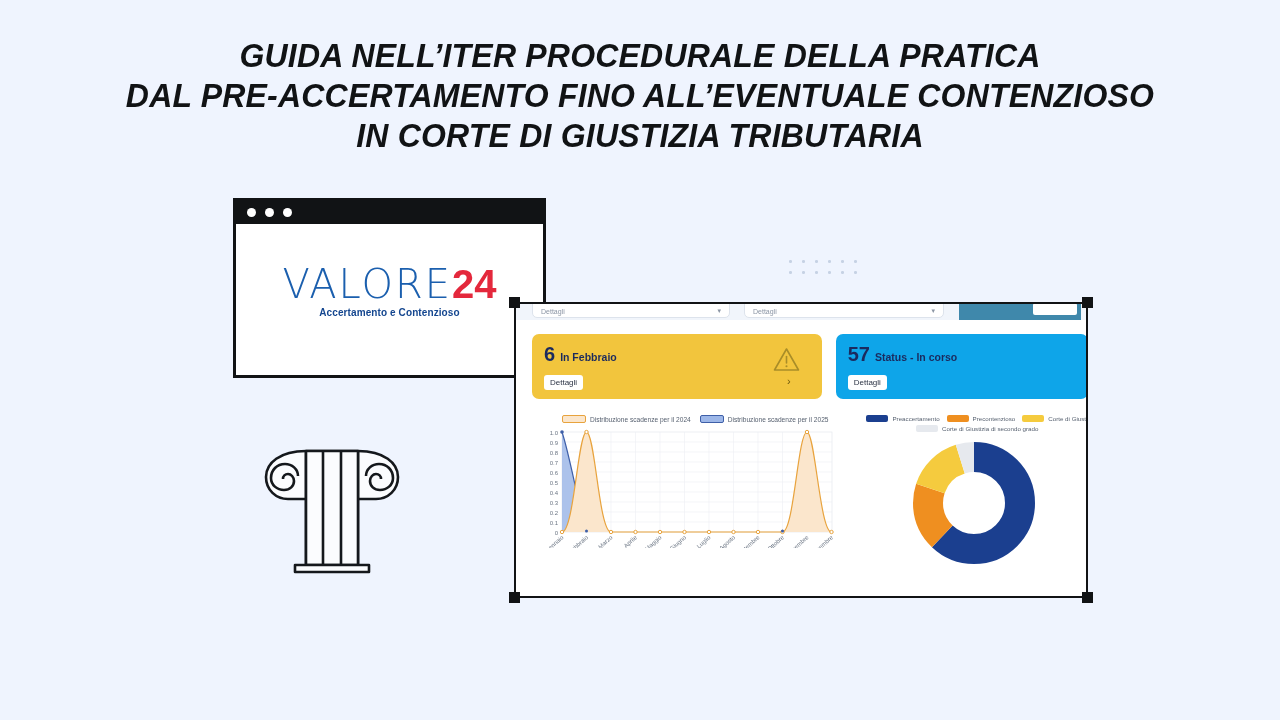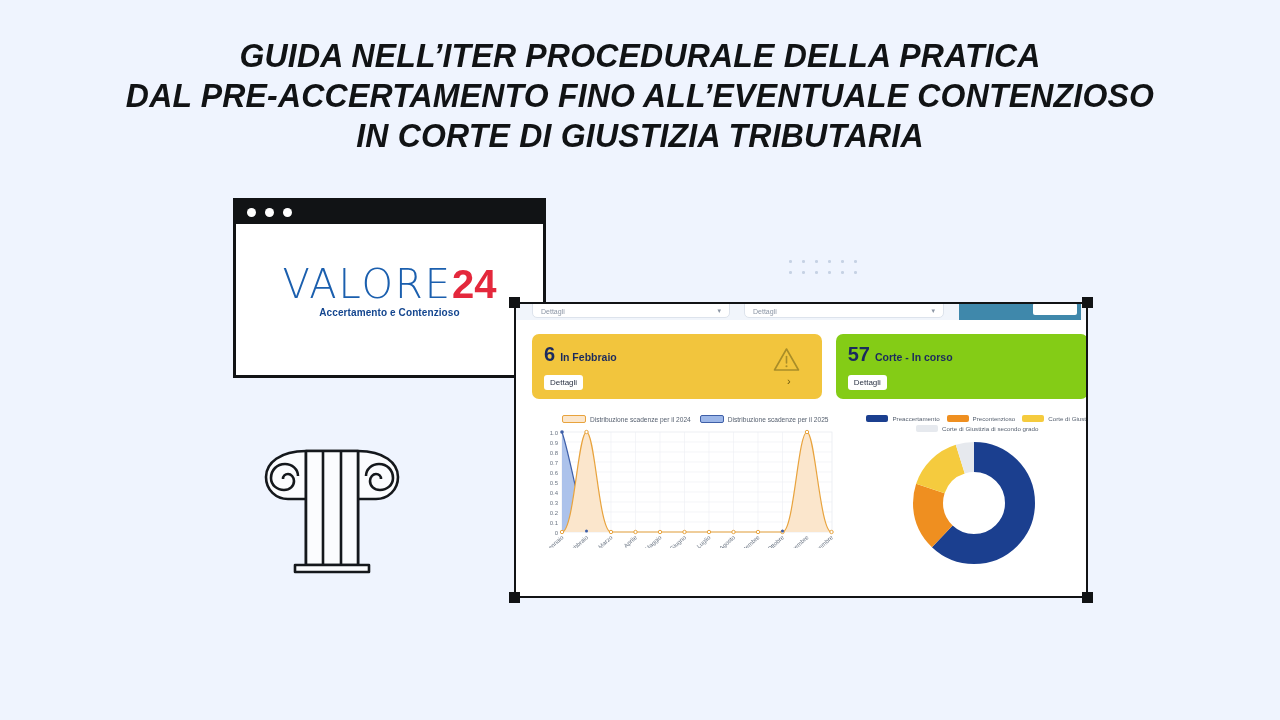--- a/index.html
+++ b/index.html
@@ -115,21 +115,21 @@
     background: #ffffff; padding: 14px 0 0 18px;
   }
 
   
   .kpi-row { display: flex; gap: 14px; }
   .kpi {
     border-radius: 7px; padding: 10px 12px 9px 12px;
     position: relative; min-height: 60px;
   }
   .kpi-evidenza { width: 308px; background: #f2c53d; }
-  .kpi-status   { width: 268px; background: #84cc16; }
+  .kpi-status   { width: 268px; background: #0ea5e9; }
   .kpi-head { display: flex; align-items: baseline; gap: 5px; }
   .kpi-num { font-size: 20px; font-weight: 700; color: #1b2a5e; line-height: 1; }
   .kpi-label { font-size: 10.5px; font-weight: 700; color: #1b2a5e; }
   .kpi-btn {
     margin-top: 11px; display: inline-block;
     background: #ffffff; border-radius: 3px;
     font-size: 8px; color: #2c3445; font-weight: 500;
     padding: 3px 6px;
   }
   .warn-icon { position: absolute; right: 22px; top: 13px; }
@@ -256,21 +256,21 @@
                 <path d="M13.5 9.5 L13.5 16" stroke="#a98d28" stroke-width="1.6" stroke-linecap="round"></path>
                 <circle cx="13.5" cy="19.2" r="1.05" fill="#a98d28"></circle>
               </svg>
             </span>
             <span class="kpi-chevron">›</span>
           </div>
 
           <div class="kpi kpi-status">
             <div class="kpi-head">
               <span class="kpi-num">57</span>
-              <span class="kpi-label">Corte - In corso</span>
+              <span class="kpi-label">Status - In corso</span>
             </div>
             <span class="kpi-btn">Dettagli</span>
           </div>
         </div>
 
         <div class="charts-row">
 
           <div class="chart-left">
             <div class="legend">
               <span class="legend-item">

